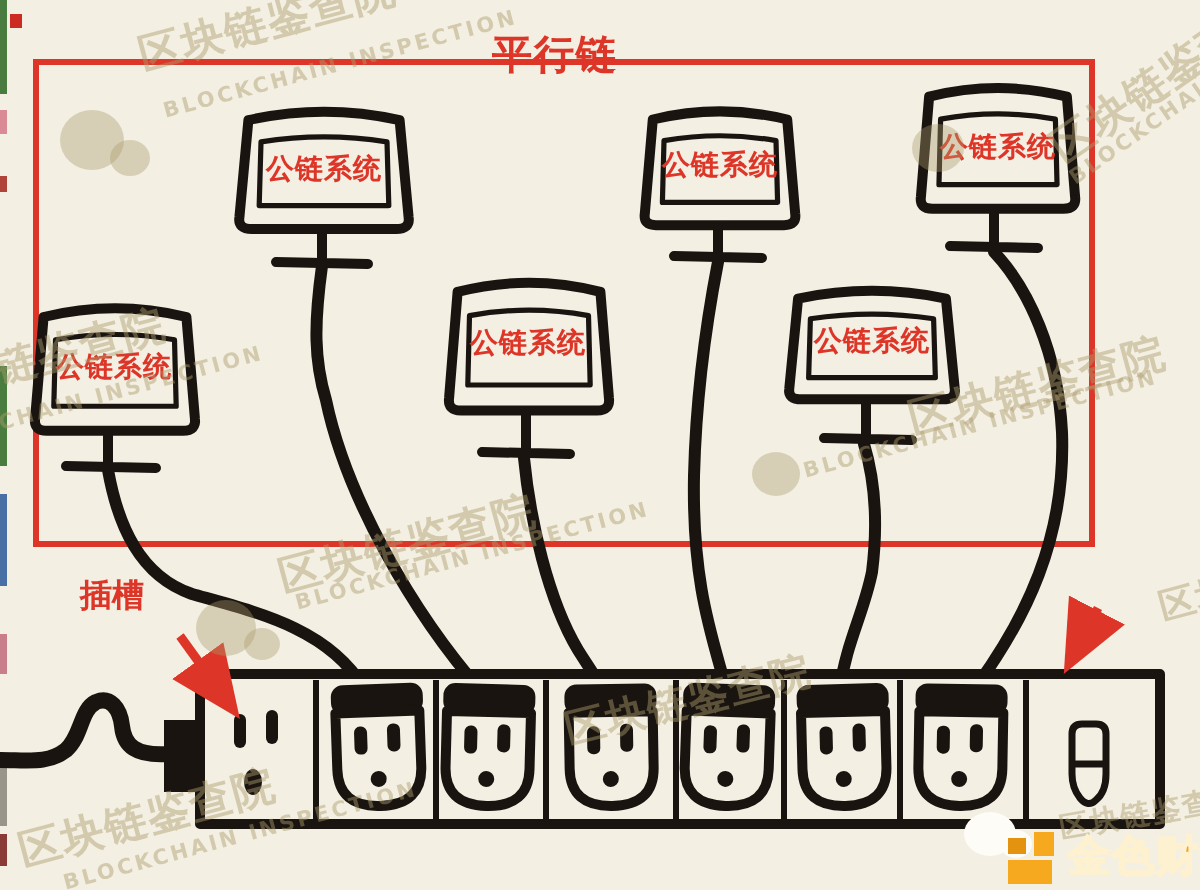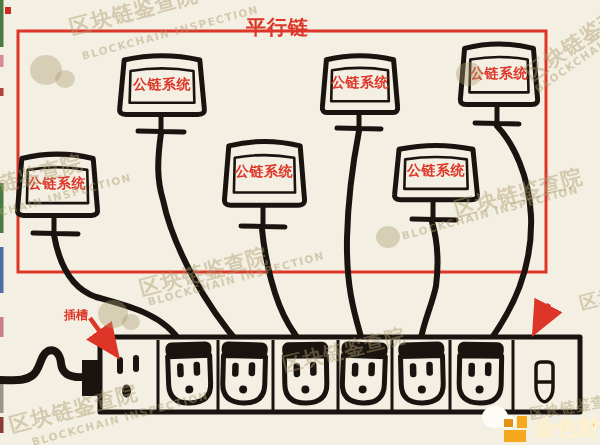--- a/index.html
+++ b/index.html
@@ -3,21 +3,21 @@
 <meta charset="utf-8">
 <style>
   html,body{margin:0;padding:0;}
   body{width:600px;height:445px;overflow:hidden;background:#f3efe2;
        font-family:"DejaVu Sans","Liberation Sans",sans-serif;}
   .stage{position:absolute;left:0;top:0;width:600px;height:445px;overflow:hidden;}
   .art{position:absolute;left:0;top:0;}
   .lbl{position:absolute;color:#dd3628;font-weight:bold;white-space:nowrap;}
   .title{left:246px;top:14px;font-size:20px;letter-spacing:1px;}
   .mon-lbl{font-size:14px;transform:translate(-50%,-50%);letter-spacing:0.5px;}
-  .slot-lbl{left:40px;top:307px;font-size:12px;margin-left:24px;}
+  .slot-lbl{left:40px;top:288px;font-size:16px;}
   .relay-lbl{left:527px;top:281px;font-size:18px;}
   .wm{position:absolute;color:rgba(172,156,108,0.45);font-weight:bold;white-space:nowrap;
       transform-origin:0 50%;pointer-events:none;}
   .wm-cn{font-size:21px;letter-spacing:1px;}
   .wm-en{font-size:10.5px;letter-spacing:1.5px;}
   .wm-ic{position:absolute;border-radius:50%;background:rgba(172,156,108,0.38);}
   .ghost{position:absolute;border-radius:50%;background:#fdfcf6;}
   .gold{position:absolute;background:#f6a81f;}
   .logo-txt{position:absolute;left:534px;top:414px;font-size:21px;font-weight:bold;
       color:#efa21f;-webkit-text-stroke:1px #fdf1cf;letter-spacing:1px;white-space:nowrap;}

